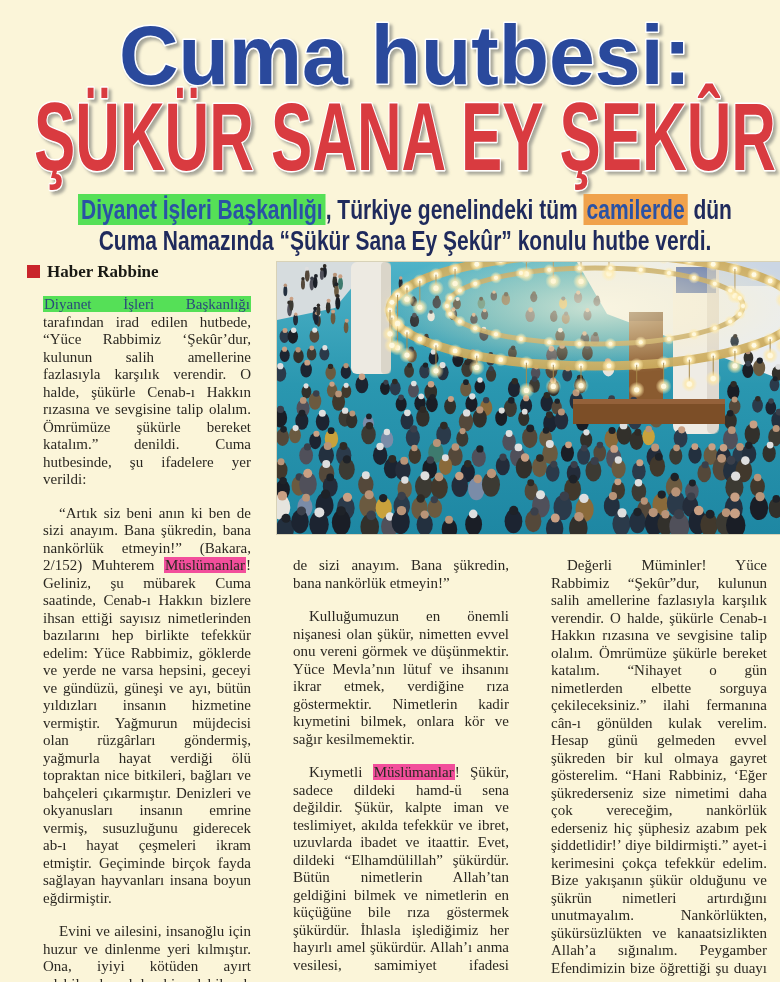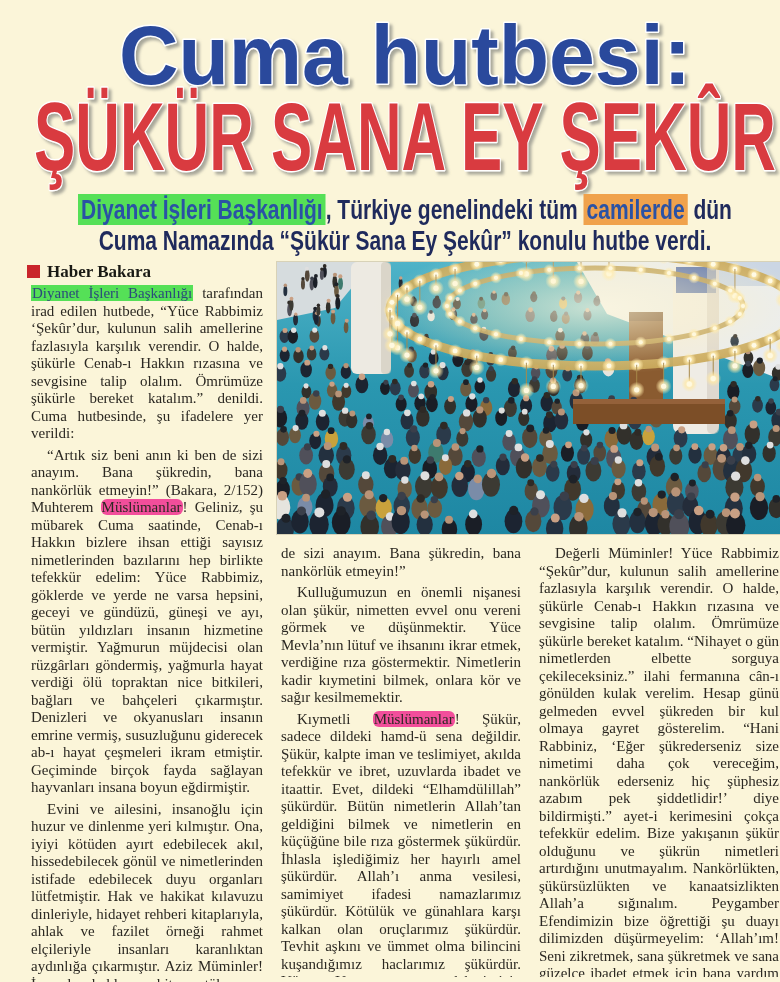--- a/index.html
+++ b/index.html
@@ -27,38 +27,38 @@
     width:1040px;
     transform:scaleX(0.75);
     transform-origin:0 0;
     text-align:center;
     font:700 28px/31px "Liberation Sans", sans-serif;
     color:var(--navy,#1F2A5C);
   }
   .subhead .hl{color:var(--hlblue,#2A52A5);padding:0 4px;}
   .hl-green{background:var(--green,#55E057);}
   .hl-orange{background:var(--orange,#F0A24C);}
-  .hl-pink{background:var(--pink,#F24E9B);border-radius:6px;}
+  .hl-pink{background:var(--pink,#F24E9B);}
   
   .content{display:flex;gap:10px;margin:6px 12px 0 12px;}
   .colA{width:240px;height:722px;overflow:hidden;}
   .right{width:506px;}
   .photo{
     width:506px;height:272px;
     box-shadow:0 0 0 1px rgba(60,55,30,.18);
     overflow:hidden;
   }
   .photo svg{display:block;}
   .cols23{display:flex;gap:10px;margin-top:7px;}
   .colB{width:248px;height:436px;overflow:hidden;}
   .byline{display:flex;align-items:center;gap:7px;margin:1px 0 5px 0;}
   .byline .sq{width:13px;height:13px;background:var(--red2,#C9252B);}
   .byline .lbl{font:700 17px/17px "Liberation Serif", serif;color:#191914;}
   .bodycol p.para{
-    margin:4px;
+    margin:16px;
     font:15px/17.5px "Liberation Serif", serif;
     color:#2B2822;
     text-align:justify;
   }
   .bodycol p.para.indent{text-indent:16px;}
   .bodycol .hl{padding:0 1px;}
   .bodycol .hl-green{color:#2B4A7A;}
 </style>
 </head>
 <body>
@@ -83,21 +83,21 @@
         <div><span class="hl hl-green">Diyanet İşleri Başkanlığı</span><span>, Türkiye genelindeki tüm </span><span class="hl hl-orange">camilerde</span><span> dün</span></div>
         <div><span>Cuma Namazında “Şükür Sana Ey Şekûr” konulu hutbe verdi.</span></div>
       </div>
   </div>
 
   <div class="content">
 
     <div class="colA bodycol">
       <div class="byline">
         <span class="sq"></span>
-        <span class="lbl">Haber Bakara</span>
+        <span class="lbl">Haber Rabbine</span>
       </div>
     <p class="para"><span class="hl hl-green">Diyanet İşleri Başkanlığı</span><span> tarafından irad edilen hutbede, “Yüce Rabbimiz ‘Şekûr’dur, kulunun salih amellerine fazlasıyla karşılık verendir. O halde, şükürle Cenab-ı Hakkın rızasına ve sevgisine talip olalım. Ömrümüze şükürle bereket katalım.” denildi. Cuma hutbesinde, şu ifadelere yer verildi:</span></p>
         <p class="para indent"><span>“Artık siz beni anın ki ben de sizi anayım. Bana şükredin, bana nankörlük etmeyin!” (Bakara, 2/152) Muhterem </span><span class="hl hl-pink">Müslümanlar</span><span>! Geliniz, şu mübarek Cuma saatinde, Cenab-ı Hakkın bizlere ihsan ettiği sayısız nimetlerinden bazılarını hep birlikte tefekkür edelim: Yüce Rabbimiz, göklerde ve yerde ne varsa hepsini, geceyi ve gündüzü, güneşi ve ayı, bütün yıldızları insanın hizmetine vermiştir. Yağmurun müjdecisi olan rüzgârları göndermiş, yağmurla hayat verdiği ölü topraktan nice bitkileri, bağları ve bahçeleri çıkarmıştır. Denizleri ve okyanusları insanın emrine vermiş, susuzluğunu giderecek ab-ı hayat çeşmeleri ikram etmiştir. Geçiminde birçok fayda sağlayan hayvanları insana boyun eğdirmiştir.</span></p>
         <p class="para indent"><span>Evini ve ailesini, insanoğlu için huzur ve dinlenme yeri kılmıştır. Ona, iyiyi kötüden ayırt edebilecek akıl, hissedebilecek gönül ve nimetlerinden istifade edebilecek duyu organları lütfetmiştir. Hak ve hakikat kılavuzu dinleriyle, hidayet rehberi kitaplarıyla, ahlak ve fazilet örneği rahmet elçileriyle insanları karanlıktan aydınlığa çıkarmıştır. Aziz Müminler! İnsandan beklenen, bitmez tükenmez nimetleri kendisine bahşeden Rabbine şükretmesidir. Nitekim yüce kitabımız Kur’an-ı Kerim’de şöyle buyrulmaktadır: “Artık siz beni anın ki ben</span></p>
       </div>
 
     <div class="right">
       <div class="photo">
         <svg width="506" height="272" viewBox="0 0 506 272">
           <defs>

